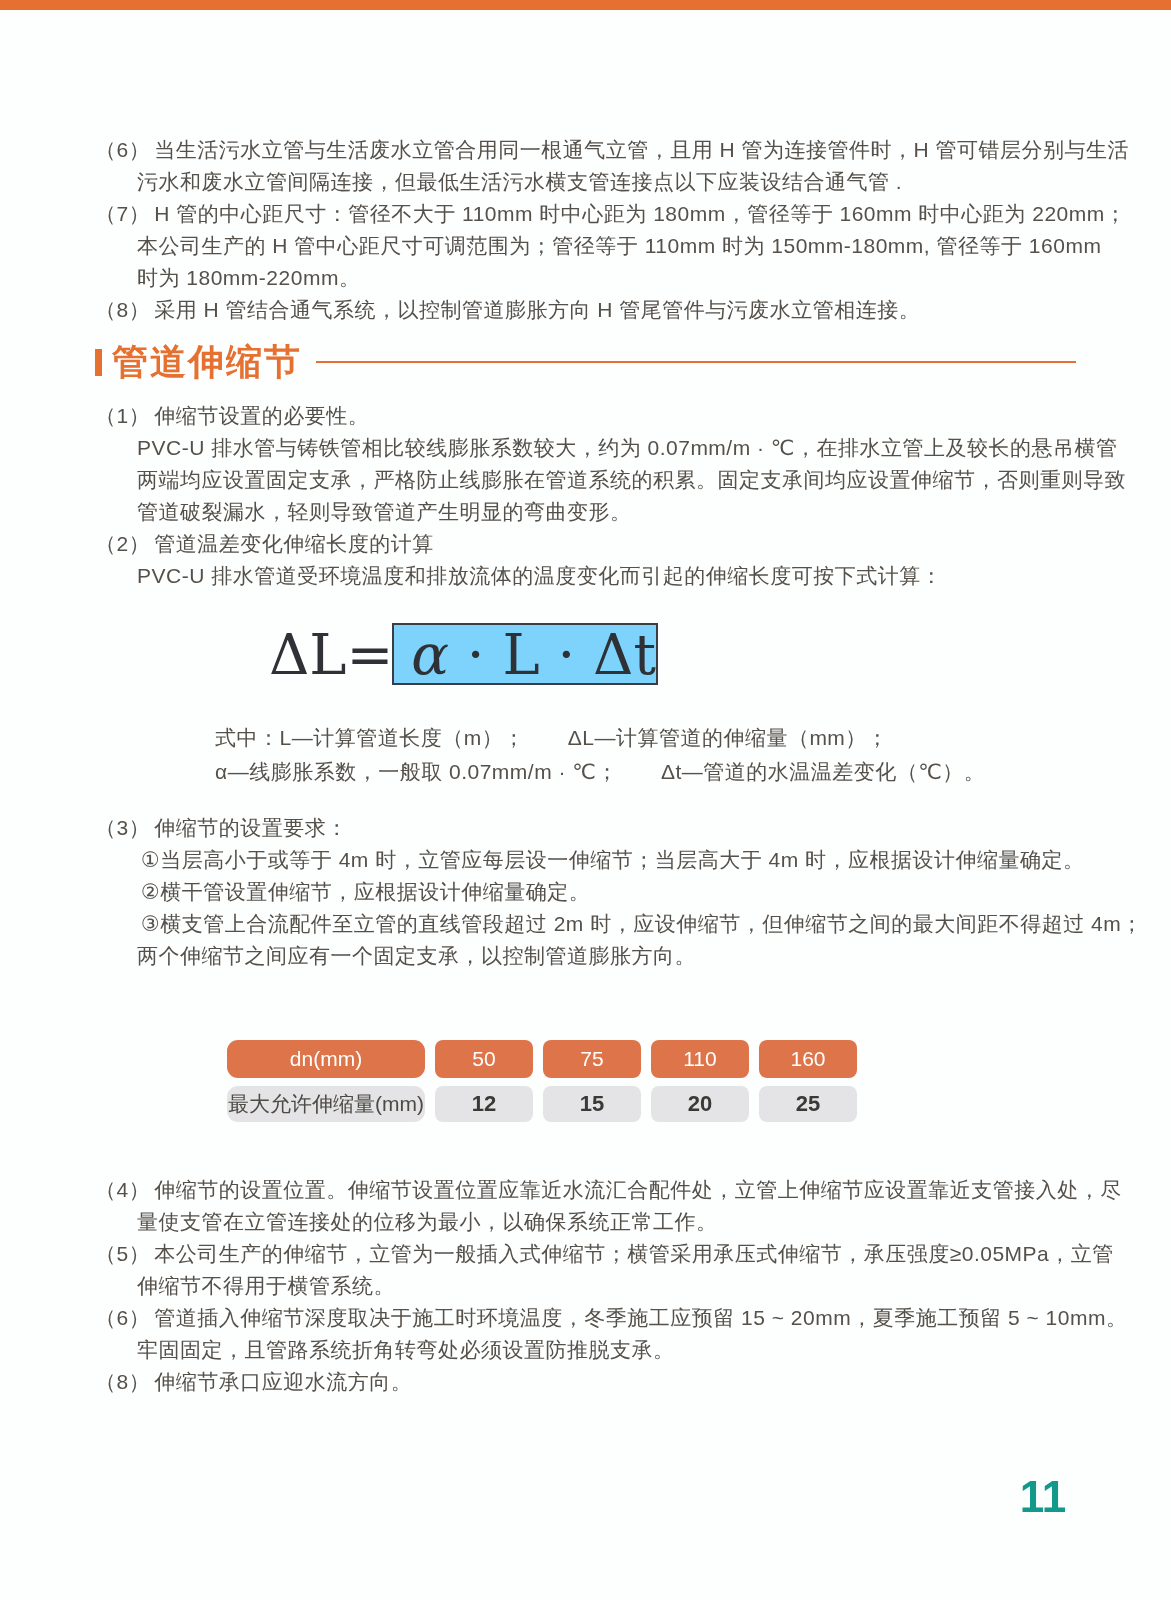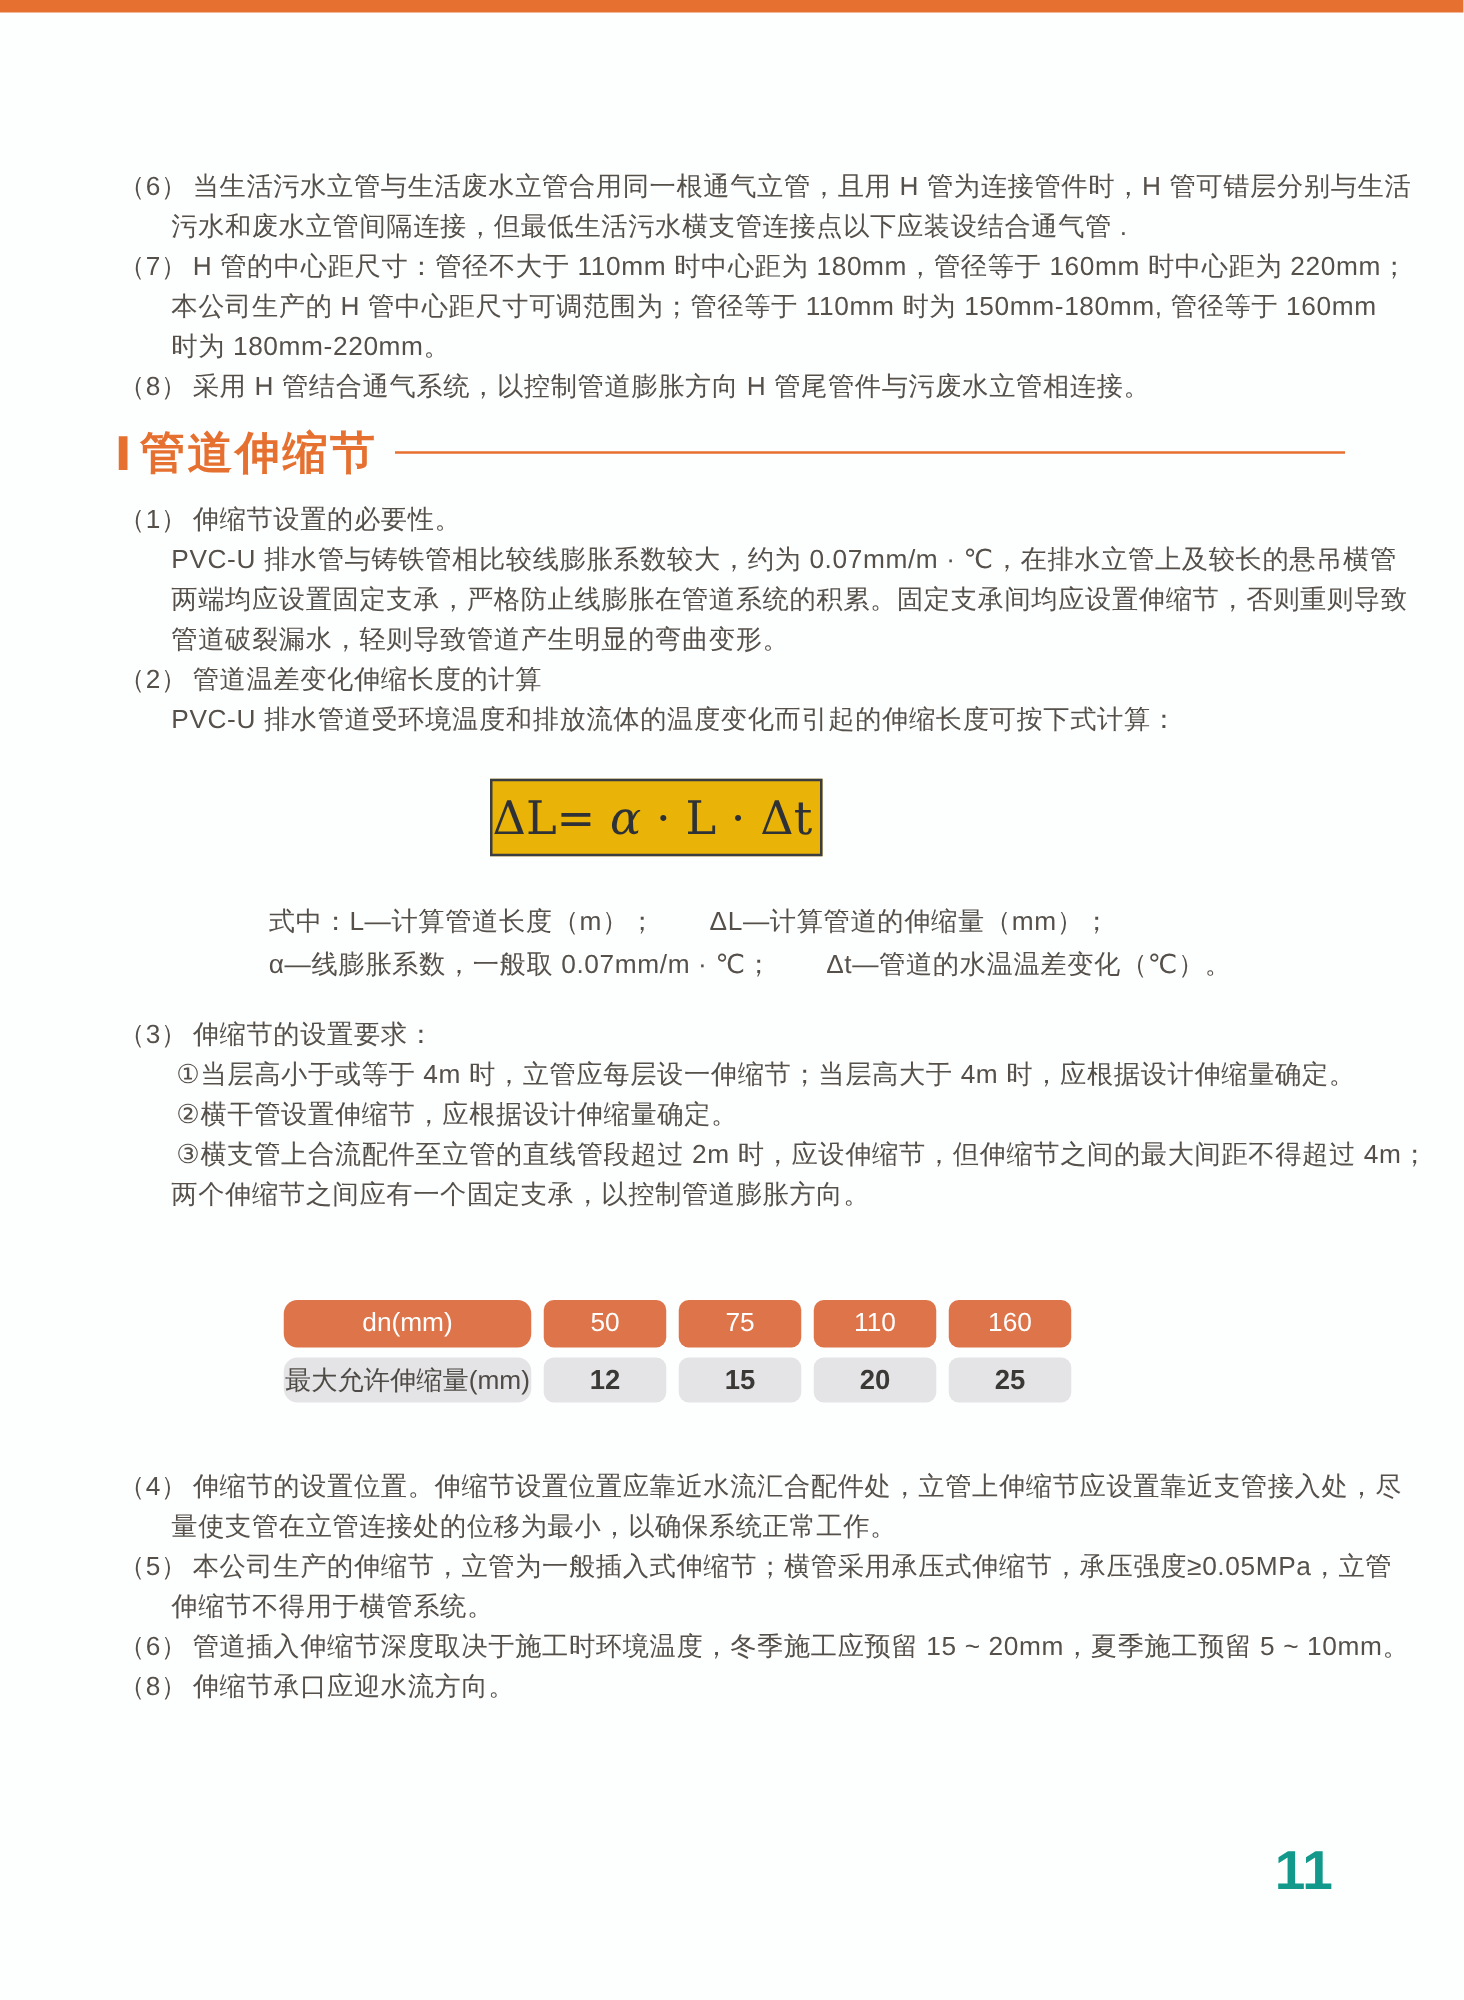--- a/index.html
+++ b/index.html
@@ -22,24 +22,24 @@
   #req-list    { top:812px; left:95px; }
   #bottom-list { top:1174px; left:95px; }
 
   #section-head { top:346px; left:95px; width:981px; height:32px; display:flex; align-items:center; }
   .vbar  { width:7px; height:27px; background:#e5702f; margin-right:10px; flex:0 0 auto; }
   .stitle{ color:#e5702f; font-size:36px; font-weight:700; letter-spacing:2px; white-space:nowrap; }
   .rule  { flex:1; height:2px; background:#e5702f; margin-left:14px; }
 
   #formula-box {
     top:623px; left:392px; width:262px; height:58px;
-    border:2px solid #3a3e42; background:#eab308;
-    display:flex; align-items:center; justify-content:flex-start;
+    border:2px solid #3a3e42; background:#7dd3fc;
+    display:flex; align-items:center; justify-content:flex-end;
     font-family:"DejaVu Serif","Liberation Serif",serif;
-    font-size:37px; color:#2e3236; white-space:pre;
+    font-size:56px; color:#2e3236; white-space:pre;
   }
   #formula-box .alpha { font-style:italic; }
 
   #formula-notes { top:721px; left:215px; }
   #formula-notes .ln { height:34px; line-height:34px; }
 
   #exp-table { top:1040px; left:227px; }
   .trow { display:flex; gap:10px; }
   .trow + .trow { margin-top:8px; }
   .tcell {
@@ -120,17 +120,18 @@
       <div class="tcell val">25</div>
     </div>
   </div>
 
   <div class="abs" id="bottom-list">
     <div class="ln"><span class="mk">（4）</span><span>伸缩节的设置位置。伸缩节设置位置应靠近水流汇合配件处，立管上伸缩节应设置靠近支管接入处，尽</span></div>
     <div class="ln cont">量使支管在立管连接处的位移为最小，以确保系统正常工作。</div>
     <div class="ln"><span class="mk">（5）</span><span>本公司生产的伸缩节，立管为一般插入式伸缩节；横管采用承压式伸缩节，承压强度≥0.05MPa，立管</span></div>
     <div class="ln cont">伸缩节不得用于横管系统。</div>
     <div class="ln"><span class="mk">（6）</span><span>管道插入伸缩节深度取决于施工时环境温度，冬季施工应预留 15 ~ 20mm，夏季施工预留 5 ~ 10mm。</span></div>
+    <div class="ln cont">牢固固定，且管路系统折角转弯处必须设置防推脱支承。</div>
     <div class="ln"><span class="mk">（8）</span><span>伸缩节承口应迎水流方向。</span></div>
   </div>
 
   <div class="abs" id="page-number">11</div>
 </div>
 
 </body></html>

